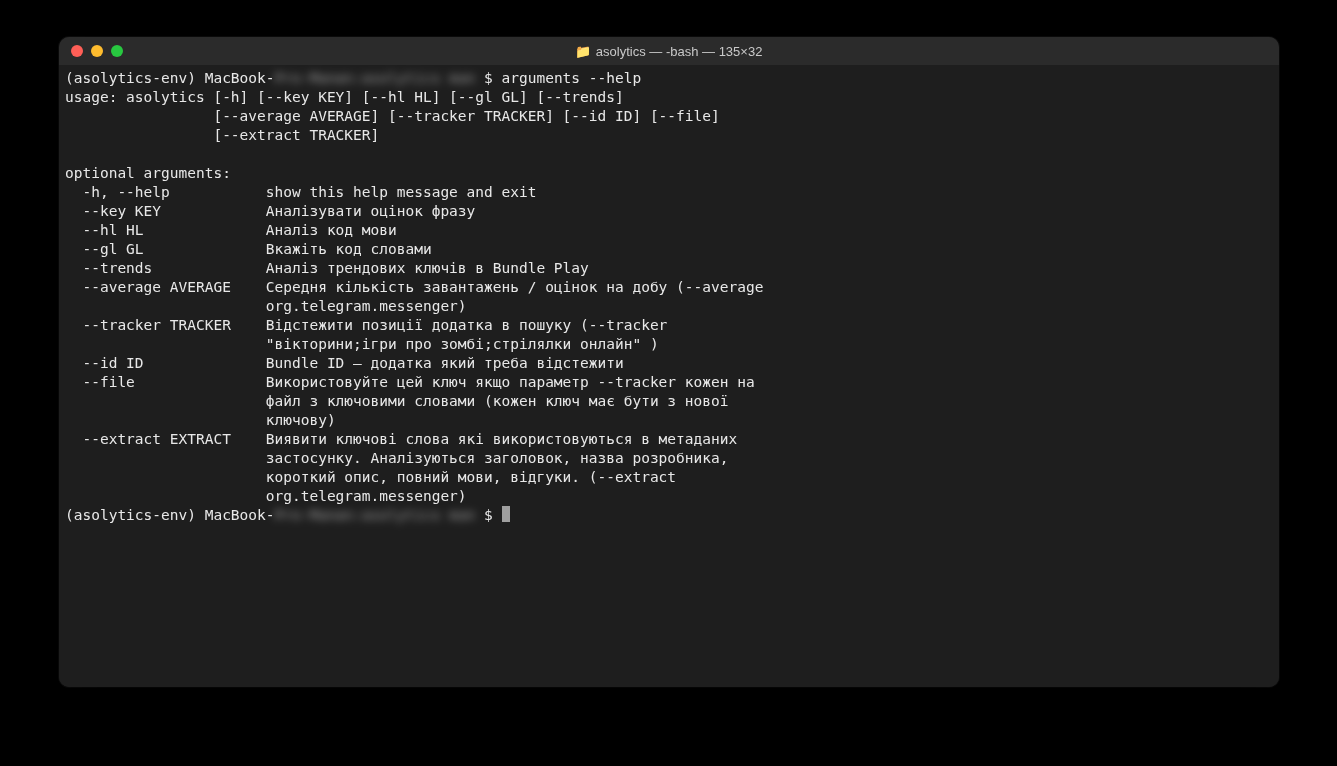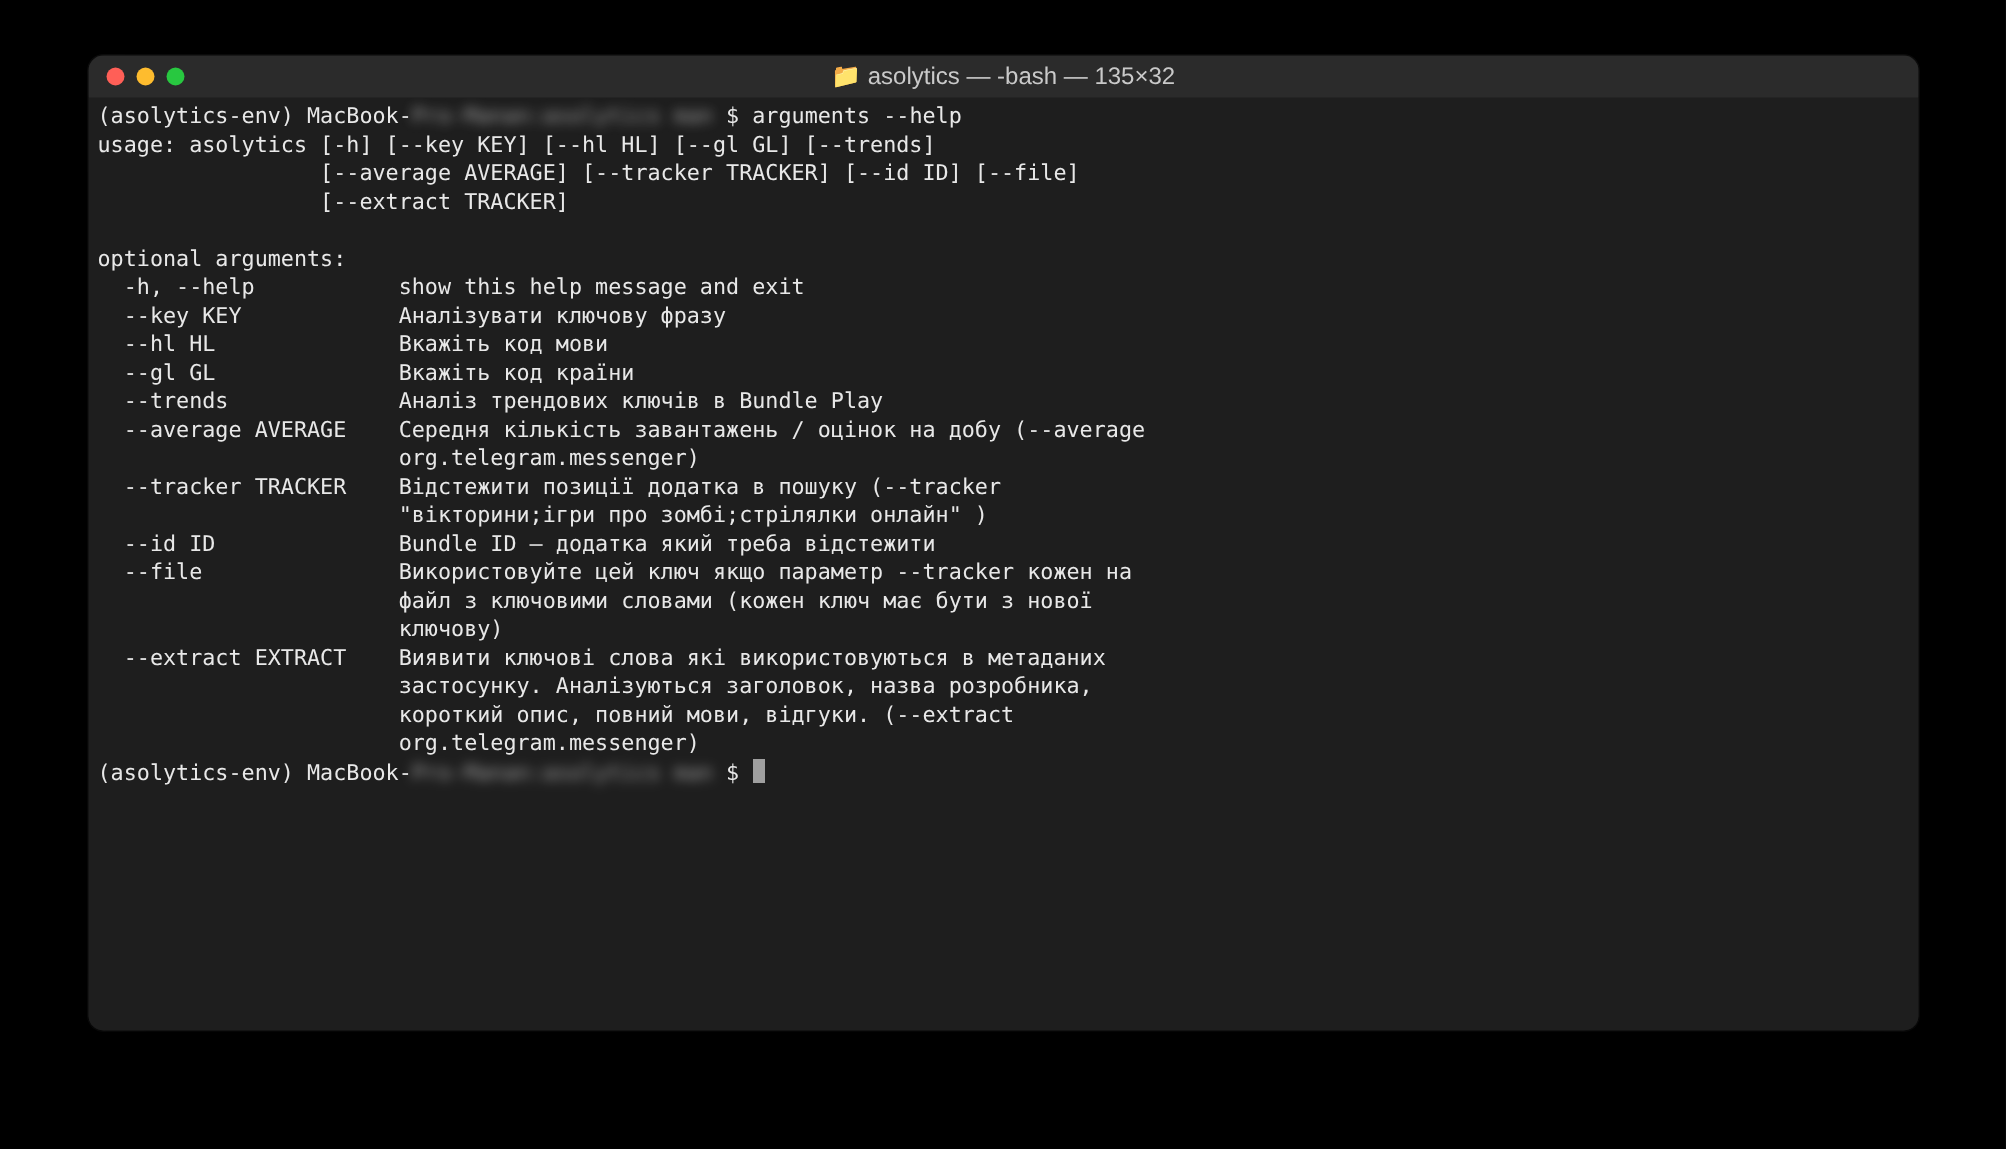--- a/index.html
+++ b/index.html
@@ -33,21 +33,21 @@
   .dot{
     width:12px;height:12px;border-radius:50%;
   }
   .dot.red{background:#ff5f57;}
   .dot.yellow{background:#febc2e;}
   .dot.green{background:#28c840;}
   .title{
     position:absolute;left:0;right:0;
     text-align:center;
     color:#c9c9c9;
-    font-size:16px;
+    font-size:13px;
     font-family:-apple-system,"Helvetica Neue",sans-serif;
     pointer-events:none;
   }
   .title .folder{
     color:#5aa8ff;
     margin-right:4px;
   }
   .term{
     flex:1;
     background:#1e1e1e;
@@ -83,23 +83,23 @@
       <span class="folder">📁</span><span>asolytics — -bash — 135×32</span>
     </div>
   </div>
   <div class="term"><span><span>(asolytics-env) MacBook-</span><span class="blur">Pro-Manan:asolytics man</span><span> $ </span><span>arguments --help</span></span>
 <span>usage: asolytics [-h] [--key KEY] [--hl HL] [--gl GL] [--trends]</span>
 <span>                 [--average AVERAGE] [--tracker TRACKER] [--id ID] [--file]</span>
 <span>                 [--extract TRACKER]</span>
 
 <span>optional arguments:</span>
 <span>  -h, --help           show this help message and exit</span>
-<span>  --key KEY            Аналізувати ключову фразу</span>
-<span>  --hl HL              Вкажіть код мови</span>
-<span>  --gl GL              Вкажіть код країни</span>
+<span>  --key KEY            Аналізувати оцінок фразу</span>
+<span>  --hl HL              Аналіз код мови</span>
+<span>  --gl GL              Вкажіть код словами</span>
 <span>  --trends             Аналіз трендових ключів в Bundle Play</span>
 <span>  --average AVERAGE    Середня кількість завантажень / оцінок на добу (--average</span>
 <span>                       org.telegram.messenger)</span>
 <span>  --tracker TRACKER    Відстежити позиції додатка в пошуку (--tracker</span>
 <span>                       "вікторини;ігри про зомбі;стрілялки онлайн" )</span>
 <span>  --id ID              Bundle ID – додатка який треба відстежити</span>
 <span>  --file               Використовуйте цей ключ якщо параметр --tracker кожен на</span>
 <span>                       файл з ключовими словами (кожен ключ має бути з нової</span>
 <span>                       ключову)</span>
 <span>  --extract EXTRACT    Виявити ключові слова які використовуються в метаданих</span>

